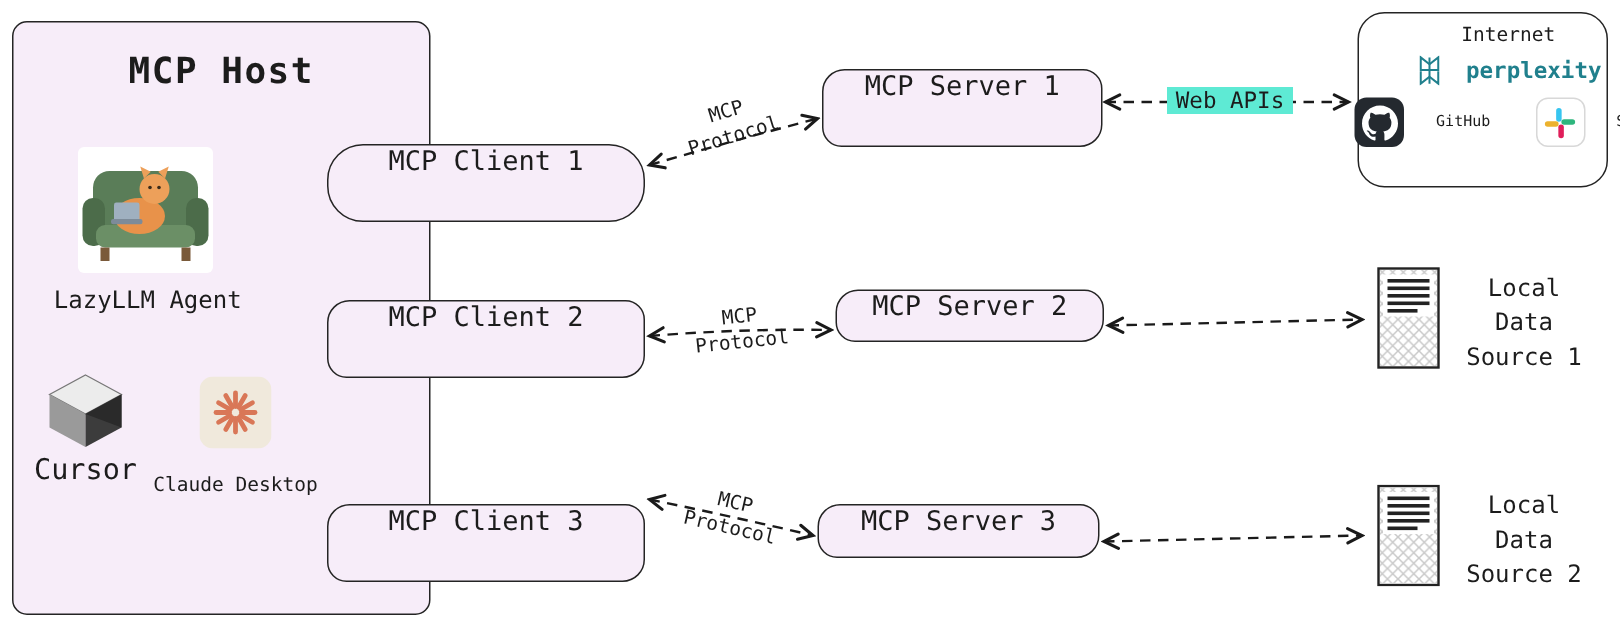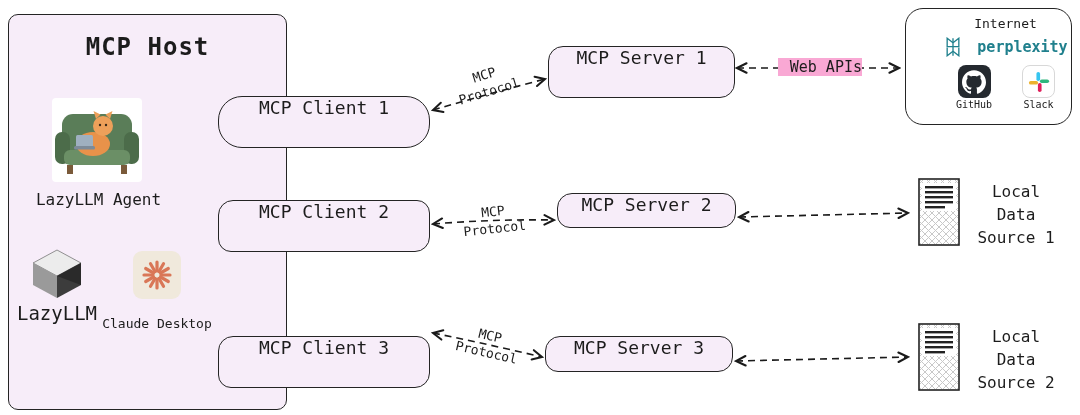--- a/index.html
+++ b/index.html
@@ -29,41 +29,41 @@
   .claude-label { position:absolute; left:101px; top:316px; width:112px; text-align:center;
                   font-size:13px; white-space:nowrap; }
 
   .internet { position:absolute; left:905px; top:8px; width:167px; height:117px;
               border:1.6px solid #242424; border-radius:18px; background:#fff;
               display:flex; flex-direction:column; align-items:center; padding-top:7px;padding-left:34px; }
   .internet-title { font-size:13px; }
   .pplx-row { display:flex; align-items:center; gap:14px; margin-top:6px; }
   .pplx-text { color:#20808d; font-size:15px; font-weight:bold; }
   .net-icons { display:flex; gap:30px; margin-top:8px; }
-  .net-item { display:flex; flex-direction:column; align-items:center; gap:1px; }
+  .net-item { display:flex; flex-direction:row; align-items:center; gap:21px; }
   .gh-badge { width:33px; height:33px; border-radius:8px; background:#24292f;
               display:flex; align-items:center; justify-content:center; }
   .slack-badge { width:33px; height:33px; border-radius:8px; background:#fff;
                  border:1px solid #d8d8d8; display:flex; align-items:center; justify-content:center; }
   .net-label { font-size:10px; }
 
   .ds-icon1 { position:absolute; left:918px; top:178px; width:42px; height:68px; }
   .ds-icon2 { position:absolute; left:918px; top:323px; width:42px; height:68px; }
   .ds-label { position:absolute; width:88px; text-align:center; font-size:16px; line-height:1.45; }
   .ds-label1 { left:972px; top:180px; }
   .ds-label2 { left:972px; top:325px; }
 
   .edges { position:absolute; left:0; top:0; width:1080px; height:415px; pointer-events:none; }
 
   .elabel { position:absolute; width:80px; text-align:center; font-size:13px; line-height:1.3; }
   .elabel1 { left:447px; top:67px;  transform:rotate(-17deg); }
   .elabel2 { left:454px; top:204px; transform:rotate(-6deg); }
   .elabel3 { left:448px; top:328px; transform:rotate(13deg); }
-  .webapis { position:absolute; left:778px; top:58px; width:84px; text-align:right;
-             font-size:15px; background:#f9a8d4; }
+  .webapis { position:absolute; left:778px; top:58px; width:84px; text-align:center;
+             font-size:15px; background:#5eead4; }
 </style>
 </head>
 <body>
 
 <div class="canvas">
 
   <div class="box host">
     <div class="host-title">MCP Host</div>
   </div>
 
@@ -88,21 +88,21 @@
   <div class="agent-label">LazyLLM Agent</div>
 
   <div class="cursor-icon">
     <svg width="58" height="56" viewBox="0 0 56 56">
       <polygon points="28,4 52,17 28,30 4,17" fill="#ececec" stroke="#777" stroke-width="0.8"></polygon>
       <polygon points="4,17 28,30 28,52 4,39" fill="#9a9a9a"></polygon>
       <polygon points="52,17 28,30 28,52 52,39" fill="#3c3c3c"></polygon>
       <polygon points="28,30 52,17 52,39" fill="#2a2a2a"></polygon>
     </svg>
   </div>
-  <div class="cursor-label">LazyLLM</div>
+  <div class="cursor-label">Cursor</div>
 
   <div class="claude-icon">
     <svg width="48" height="48" viewBox="0 0 48 48">
       <rect width="48" height="48" rx="9" fill="#f0e9dc"></rect>
       <g stroke="#d97757" stroke-width="3.2" stroke-linecap="round">
         <line x1="28" y1="24" x2="37" y2="24"></line>
         <line x1="27.5" y1="26" x2="35.3" y2="30.5"></line>
         <line x1="26" y1="27.5" x2="30.5" y2="35.3"></line>
         <line x1="24" y1="28" x2="24" y2="37"></line>
         <line x1="22" y1="27.5" x2="17.5" y2="35.3"></line>

